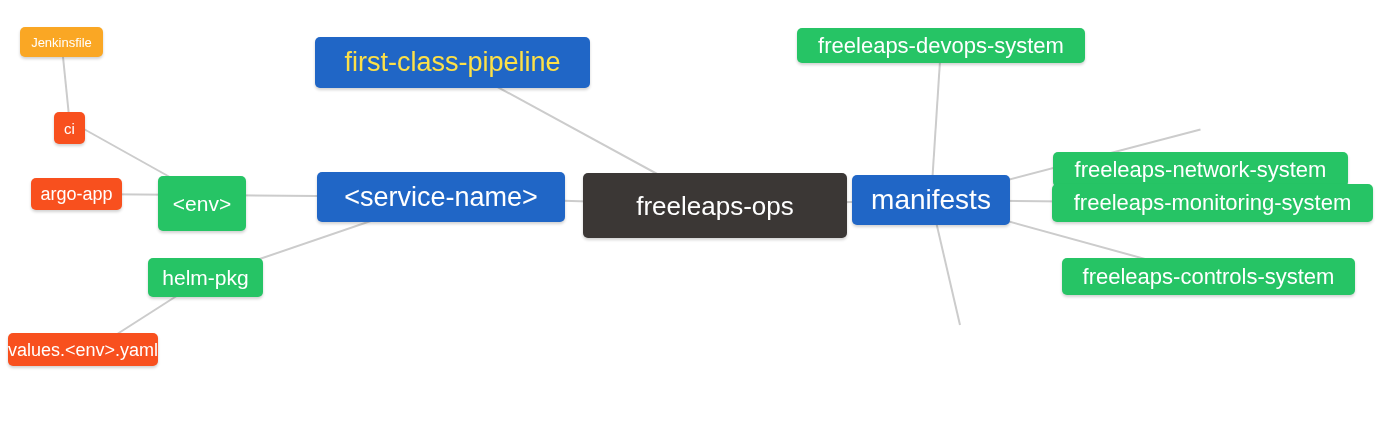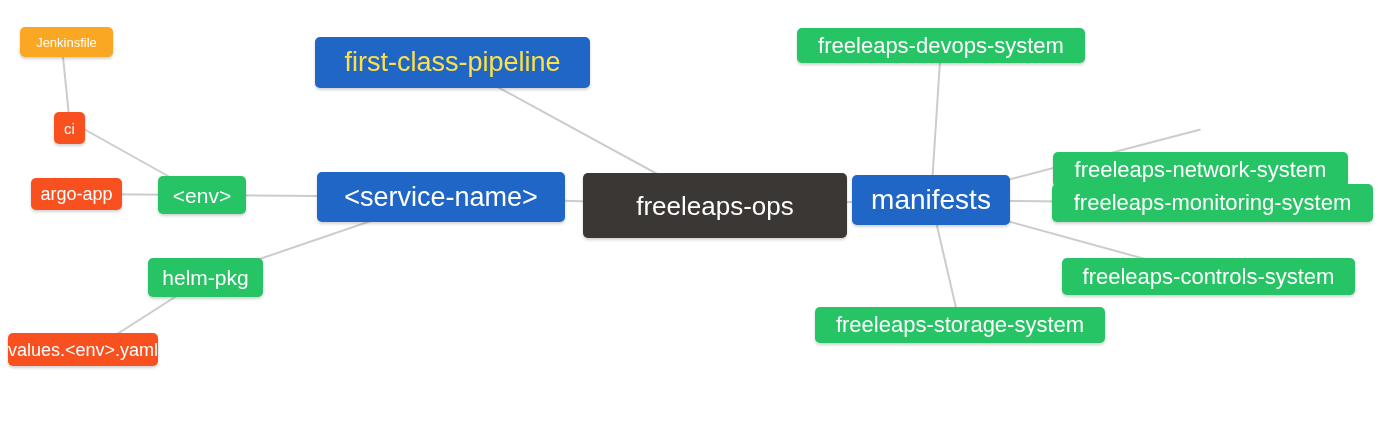--- a/index.html
+++ b/index.html
@@ -32,24 +32,24 @@
     color: #ffffff;
     border-radius: 5px;
     box-shadow: 0 2px 3px rgba(0,0,0,0.18);
     white-space: nowrap;
     cursor: pointer;
     box-sizing: border-box;
   }
   .node .label { line-height: 1; }
 
   
-  #n-jenkinsfile            { left: 20px;   top: 27px;  width: 93px;  height: 30px; font-size: 13px; }
+  #n-jenkinsfile            { left: 20px;   top: 27px;  width: 83px;  height: 30px; font-size: 13px; }
   #n-ci                     { left: 54px;   top: 112px; width: 31px;  height: 32px; font-size: 15px; }
   #n-argo-app               { left: 31px;   top: 178px; width: 91px;  height: 32px; font-size: 18px; }
-  #n-env                    { left: 158px;  top: 176px; width: 88px;  height: 38px; font-size: 21px; }
+  #n-env                    { left: 158px;  top: 176px; width: 88px;  height: 55px; font-size: 21px; }
   #n-helm-pkg               { left: 148px;  top: 258px; width: 115px; height: 39px; font-size: 21px; }
   #n-values-env-yaml        { left: 8px;    top: 333px; width: 150px; height: 33px; font-size: 18px; }
   #n-first-class-pipeline   { left: 315px;  top: 37px;  width: 275px; height: 51px; font-size: 27px; }
   #n-service-name           { left: 317px;  top: 172px; width: 248px; height: 50px; font-size: 27px; }
   #n-freeleaps-ops          { left: 583px;  top: 173px; width: 264px; height: 65px; font-size: 26px; }
   #n-manifests              { left: 852px;  top: 175px; width: 158px; height: 50px; font-size: 28px; }
   #n-freeleaps-devops-system     { left: 797px;  top: 28px;  width: 288px; height: 35px; font-size: 22px; }
   #n-freeleaps-network-system    { left: 1053px; top: 112px; width: 295px; height: 35px; font-size: 22px; margin-top: 40px; }
   #n-freeleaps-monitoring-system { left: 1052px; top: 184px; width: 321px; height: 38px; font-size: 22px; justify-content: center; }
   #n-freeleaps-controls-system   { left: 1062px; top: 258px; width: 293px; height: 37px; font-size: 22px; }
@@ -111,16 +111,13 @@
   </div>
   <div class="node" id="n-freeleaps-network-system" style="background: rgb(38, 196, 101); color: rgb(255, 255, 255);">
     <span class="label">freeleaps-network-system</span>
   </div>
   <div class="node" id="n-freeleaps-monitoring-system" style="background: rgb(38, 196, 101); color: rgb(255, 255, 255);">
     <span class="label">freeleaps-monitoring-system</span>
   </div>
   <div class="node" id="n-freeleaps-controls-system" style="background: rgb(38, 196, 101); color: rgb(255, 255, 255);">
     <span class="label">freeleaps-controls-system</span>
   </div>
-  <div class="node" id="n-freeleaps-storage-system" style="background: rgb(38, 196, 101); color: rgb(255, 255, 255);">
-    <span class="label">freeleaps-storage-system</span>
-  </div>
 </div>
 
 </body></html>

